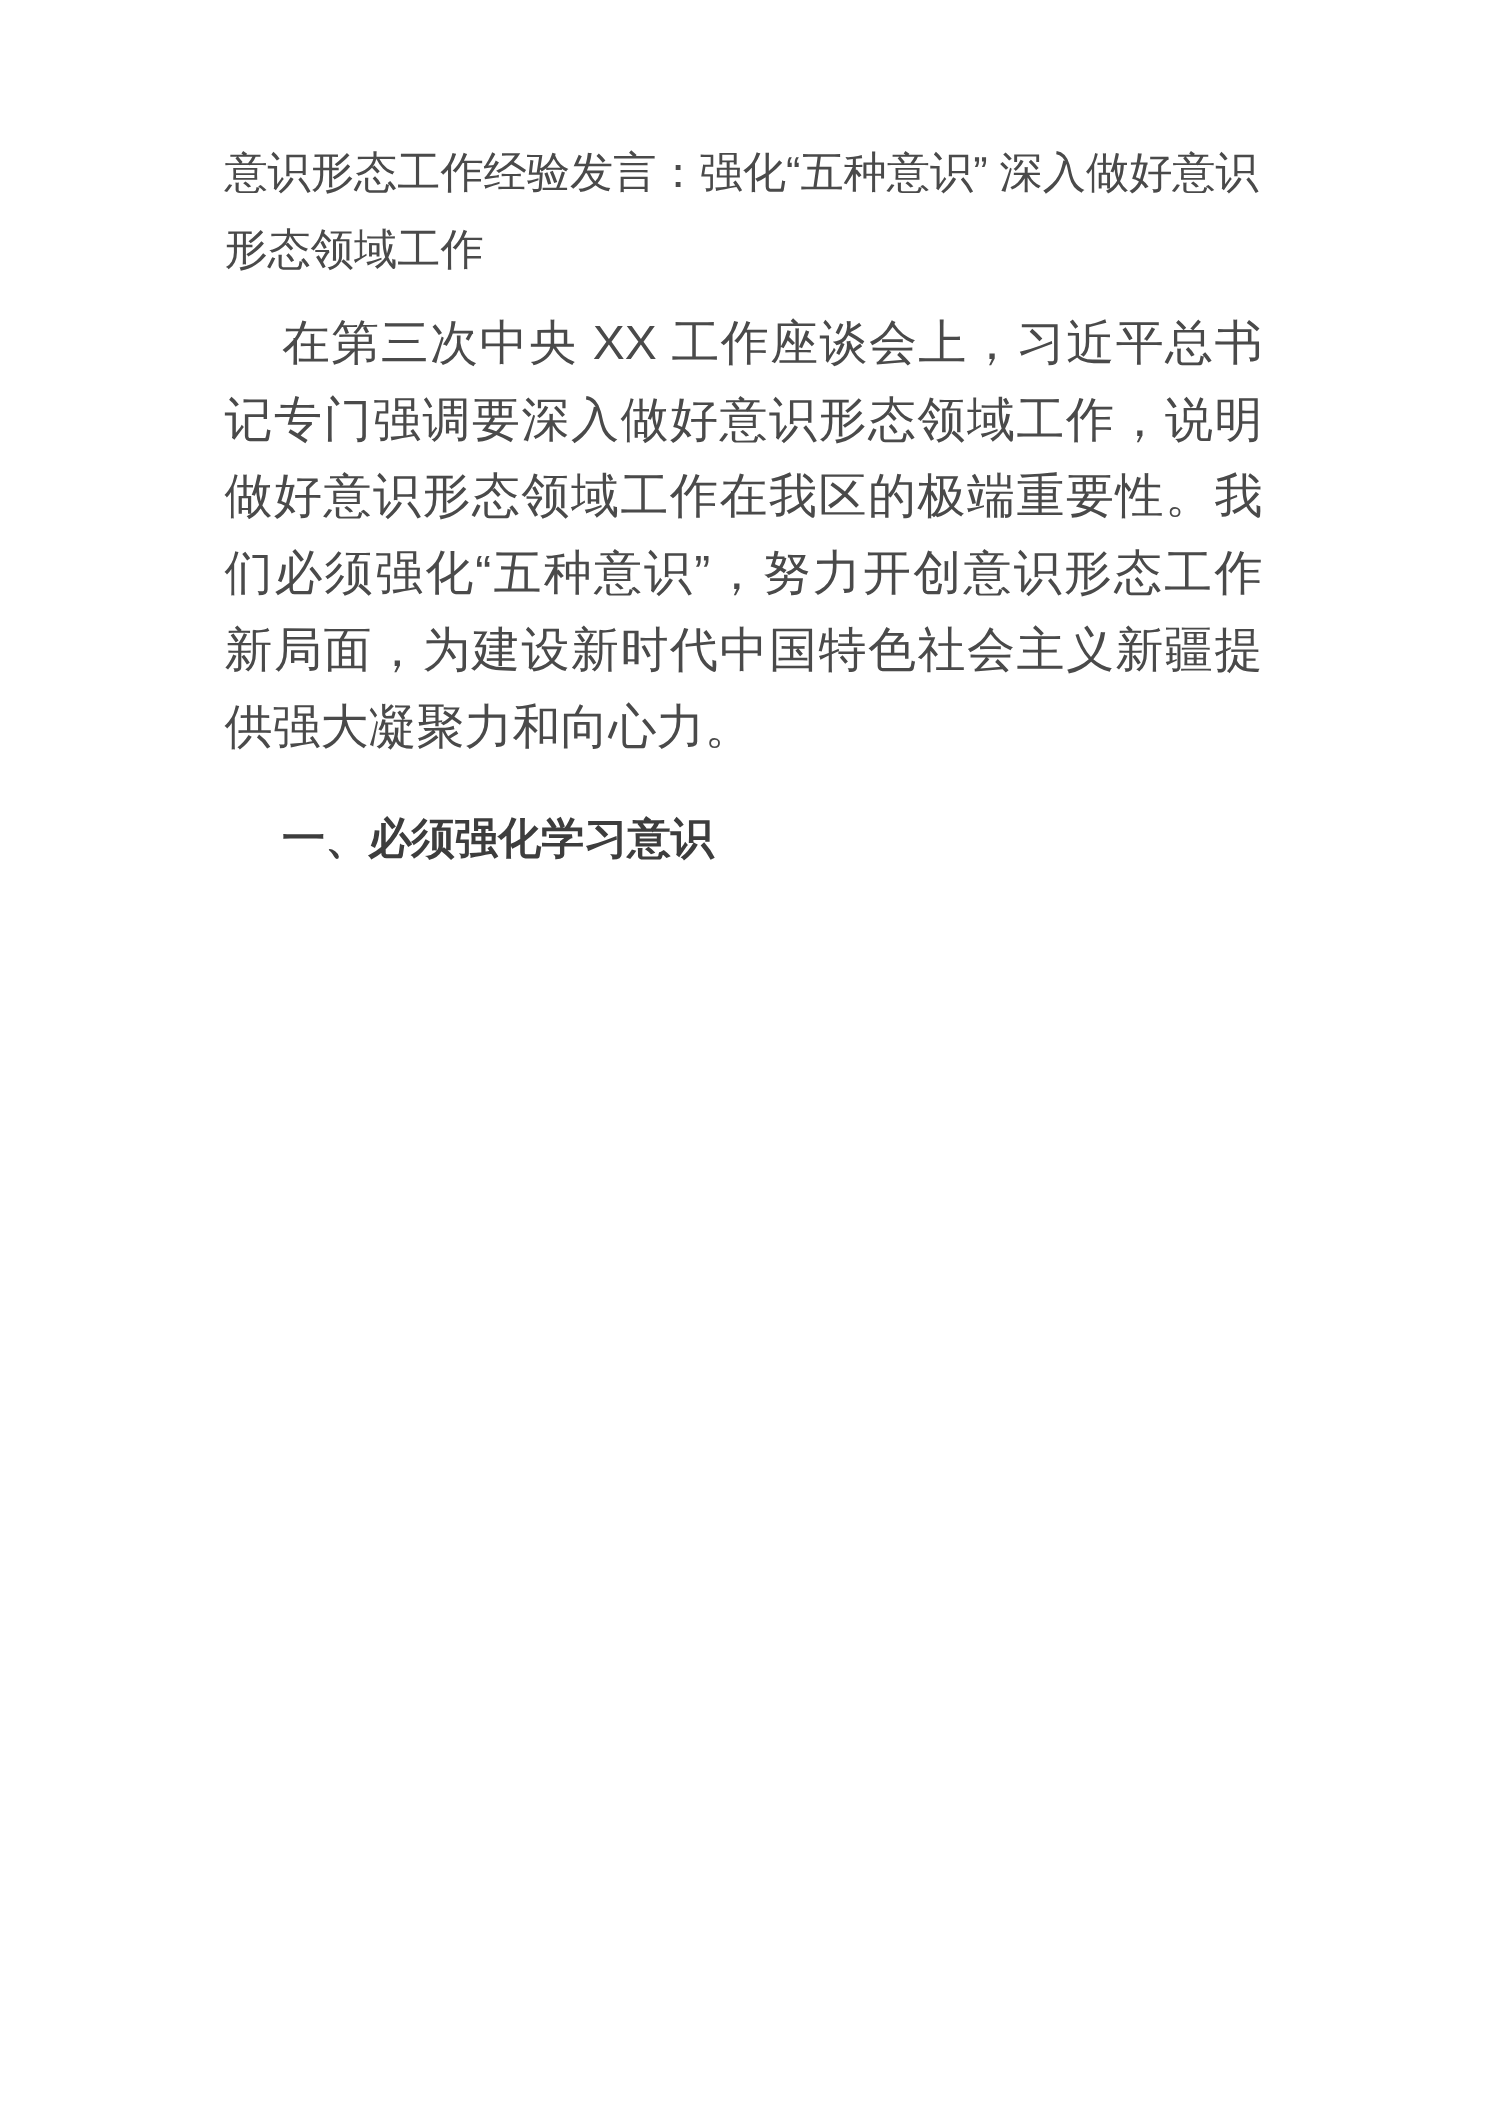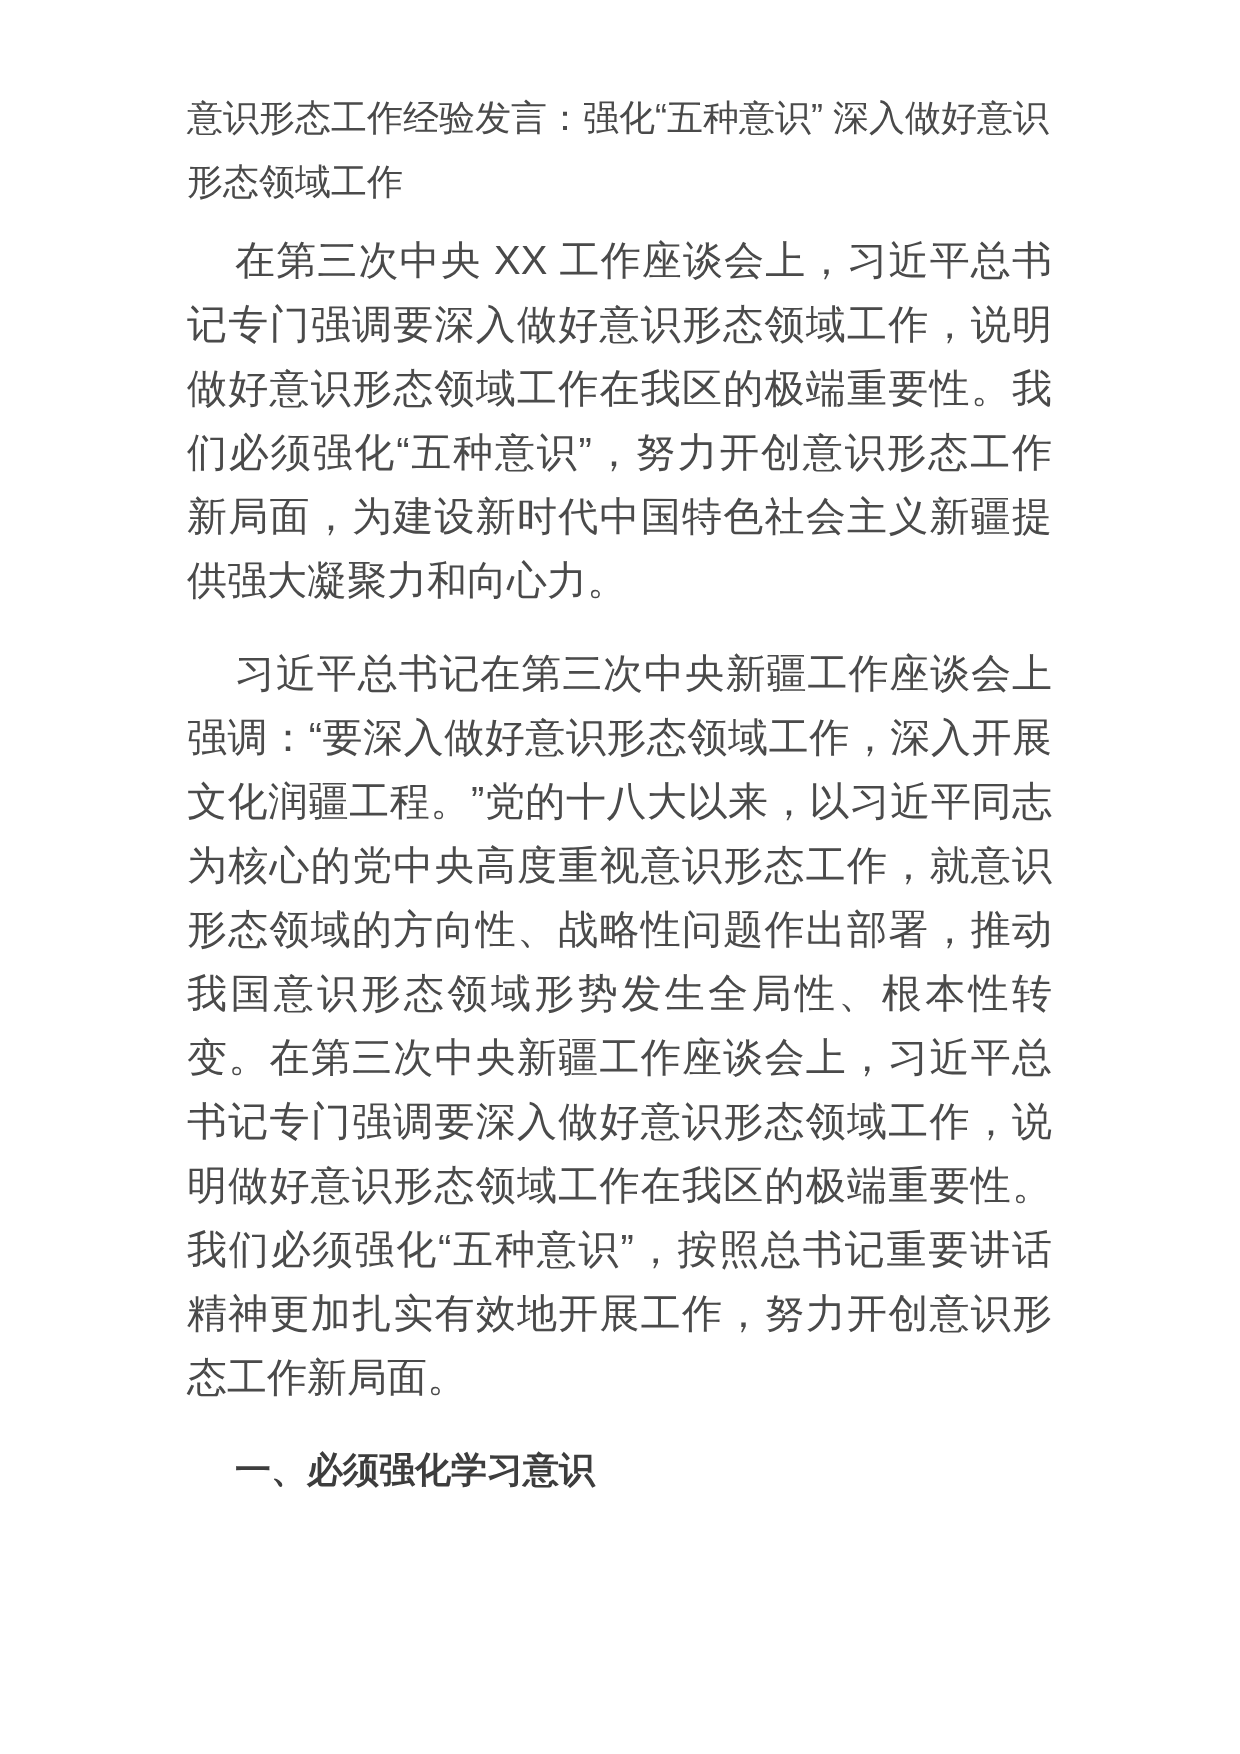--- a/index.html
+++ b/index.html
@@ -7,21 +7,21 @@
     padding: 0;
     background: #ffffff;
   }
   .page {
     position: relative;
     box-sizing: border-box;
     width: 1240px;
     height: 1754px;
     margin: 0 auto;
     background: #ffffff;
-    padding: 86px 188px 0 187px;
+    padding: 112px 188px 0 187px;
     overflow: hidden;
     font-family: "Liberation Sans", sans-serif;
   }
   .doc-title {
     font-size: 36px;
     line-height: 64px;
     font-weight: 400;
     color: #4a4a4a;
     text-align: left;
     margin: 0 0 14px 0;
@@ -49,18 +49,17 @@
 
 <div class="page">
 
   <div class="doc-title">
     <span>意识形态工作经验发言：强化“五种意识” 深入做好意识</span><br>
     <span>形态领域工作</span>
   </div>
 
   <p class="body-para">在第三次中央 XX 工作座谈会上，习近平总书记专门强调要深入做好意识形态领域工作，说明做好意识形态领域工作在我区的极端重要性。我们必须强化“五种意识”，努力开创意识形态工作新局面，为建设新时代中国特色社会主义新疆提供强大凝聚力和向心力。</p>
 
-  <p class="body-para">习近平总书记在第三次中央新疆工作座谈会上强调：“要深入做好意识形态领域工作，深入开展文化润疆工程。”党的十八大以来，以习近平同志为核心的党中央高度重视意识形态工作，就意识形态领域的方向性、战略性问题作出部署，推动我国意识形态领域形势发生全局性、根本性转变。在第三次中央新疆工作座谈会上，习近平总书记专门强调要深入做好意识形态领域工作，说明做好意识形态领域工作在我区的极端重要性。我们必须强化“五种意识”，按照总书记重要讲话精神更加扎实有效地开展工作，努力开创意识形态工作新局面。</p>
 
   <h2 class="section-heading">一、必须强化学习意识</h2>
 
 
 </div>
 
 </body></html>

